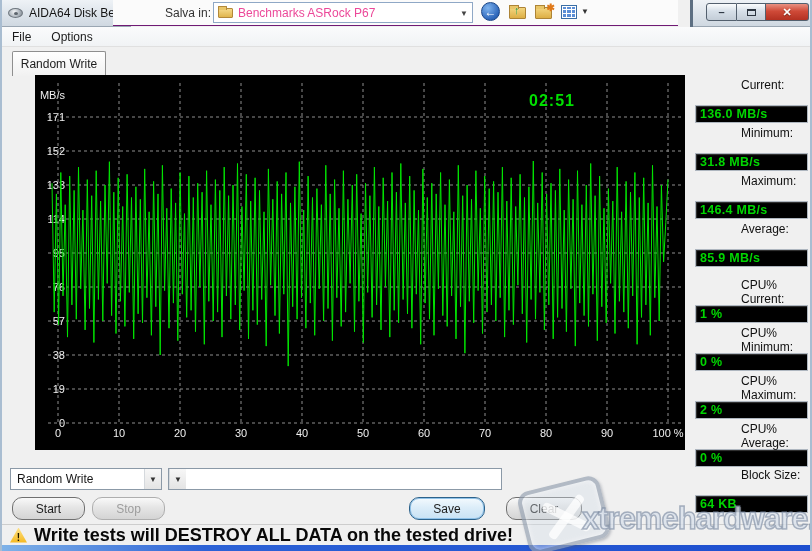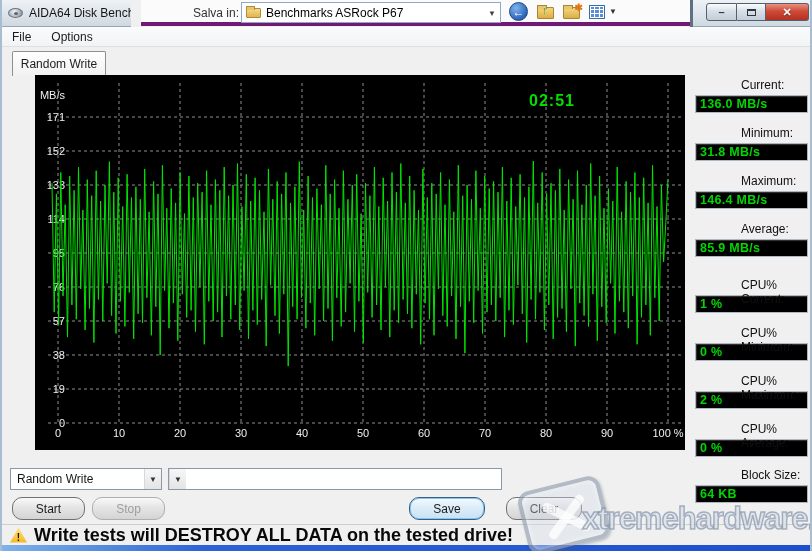--- a/index.html
+++ b/index.html
@@ -16,33 +16,33 @@
     background:linear-gradient(#eef2f6,#cfd8e1); border-bottom:1px solid #9aa6b2;
     display:flex; align-items:center; padding-left:6px; gap:6px; overflow:hidden;
   }
   .disk-icon{ width:15px; height:10px; border-radius:50%;
     background:radial-gradient(circle at 40% 35%, #f2f4f6, #aab2ba 60%, #7c848c);
     border:1px solid #6f777f; position:relative; flex:0 0 auto;}
   .disk-icon::after{ content:""; position:absolute; left:5px; top:3px; width:4px; height:3px;
     border-radius:50%; background:#5d656d; }
   .tb-title{ font-size:12px; color:#141414; white-space:nowrap; }
   .dlg{
-    position:absolute; left:139px; top:0; width:565px; height:26px; background:#fbfbfb;
-    border-bottom:4px solid #701a75;
+    position:absolute; left:111px; top:0; width:565px; height:26px; background:#fbfbfb;
+    border-bottom:1px solid #701a75;
   }
   .dlg-label{ position:absolute; left:52px; top:6px; font-size:12px; color:#333; }
   .dlg-combo{
     position:absolute; left:100px; top:2px; width:260px; height:21px; background:#fff;
     border:1px solid #8fa8c6; display:flex; align-items:center; padding-left:4px; gap:5px;
   }
   .folder-icon{ position:relative; width:15px; height:10px; background:linear-gradient(#f5d98a,#e0b54e);
     border:1px solid #b3893a; border-radius:1px; flex:0 0 auto; }
   .folder-icon::before{ content:""; position:absolute; left:-1px; top:-3px; width:7px; height:3px;
     background:#e9c668; border:1px solid #b3893a; border-bottom:none; border-radius:1px 1px 0 0; }
-  .dlg-combo-text{ font-size:12px; color:#000000; white-space:nowrap; overflow:hidden; }
+  .dlg-combo-text{ font-size:12px; color:#ec4899; white-space:nowrap; overflow:hidden; }
   .dlg-combo-arrow{ position:absolute; right:4px; top:6px; font-size:8px; color:#444; }
   .dlg-icons{ position:absolute; left:368px; top:2px; display:flex; align-items:center; gap:9px; }
   .back-icon{ width:19px; height:19px; border-radius:50%;
     background:radial-gradient(circle at 35% 30%, #7fb4ef, #2d66ba 70%, #1c4f96);
     border:1px solid #1a4688; color:#fff; font-size:12px; font-weight:bold;
     display:flex; align-items:center; justify-content:center; line-height:1; }
   .mini-folder{ position:relative; width:17px; height:12px; background:linear-gradient(#f3d57f,#ddaf45);
     border:1px solid #ad8436; border-radius:1px; margin-top:3px; }
   .mini-folder::before{ content:""; position:absolute; left:-1px; top:-3px; width:8px; height:3px;
     background:#e9c668; border:1px solid #ad8436; border-bottom:none; }
@@ -81,21 +81,21 @@
     background:linear-gradient(#ffffff,#f1f1f1); border:1px solid #8f8f8f; border-bottom:none;
     border-radius:2px 2px 0 0; font-size:12px; color:#1c1c1c;
     display:flex; align-items:center; justify-content:center;
   }
   
   .graph{ position:absolute; left:33px; top:75px; width:650px; height:375px; background:#000; }
   
   .stat-group{ position:absolute; left:693px; width:113px; }
   .stat-label{ font-size:12px; color:#101010; height:15px;margin-left:46px; }
   .stat-box{
-    margin-top:2px; height:18px; background:#000; border:1px solid #aeb6bf;
+    margin-top:12px; height:18px; background:#000; border:1px solid #aeb6bf;
     box-shadow:inset 1px 1px 1px rgba(60,60,60,.9);
     color:#00d600; font-size:12.5px; font-weight:bold; letter-spacing:.3px;
     display:flex; align-items:center; padding-left:4px; white-space:nowrap; overflow:hidden;
   }
   
   .combo{
     position:absolute; height:22px; background:#fff; border:1px solid #8b99a7;
     display:flex; align-items:center; font-size:12px; color:#161616;
   }
   .combo .txt{ padding-left:6px; white-space:nowrap; overflow:hidden; flex:1; }

